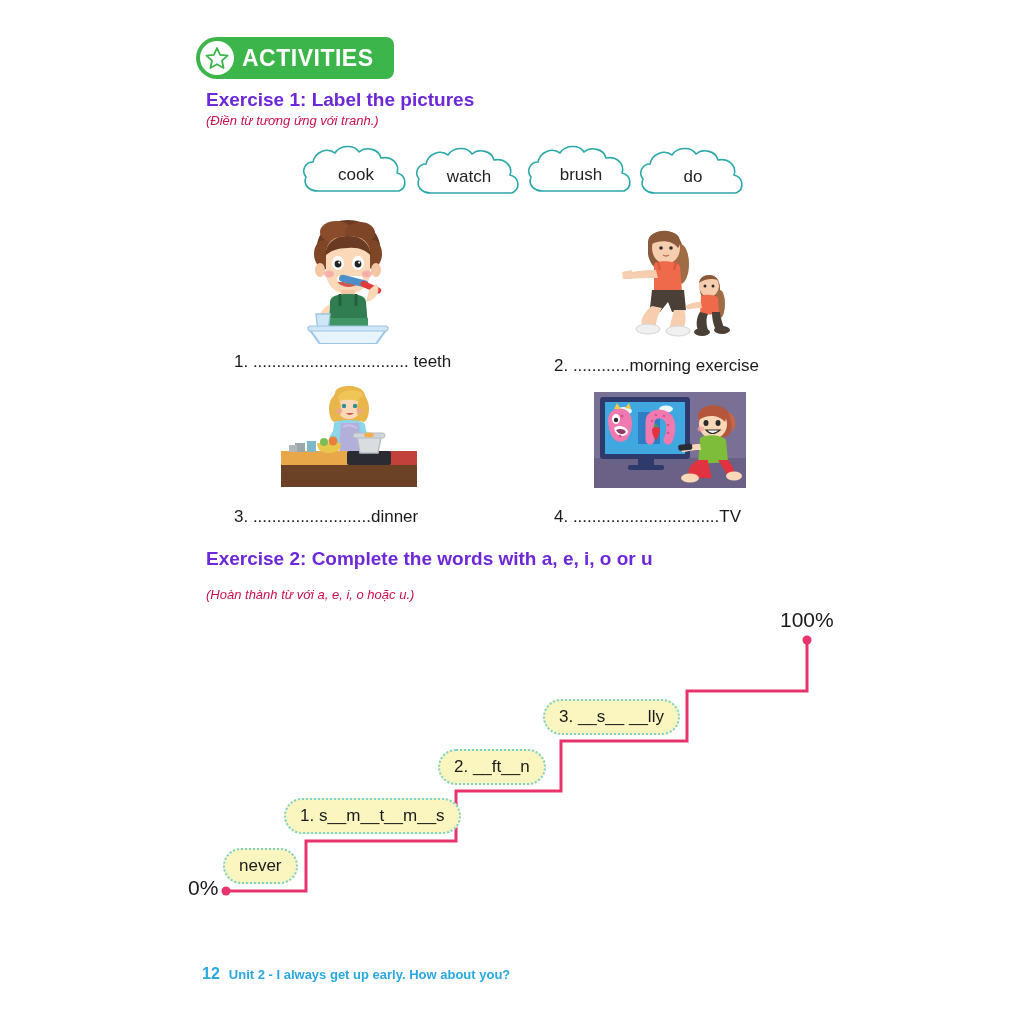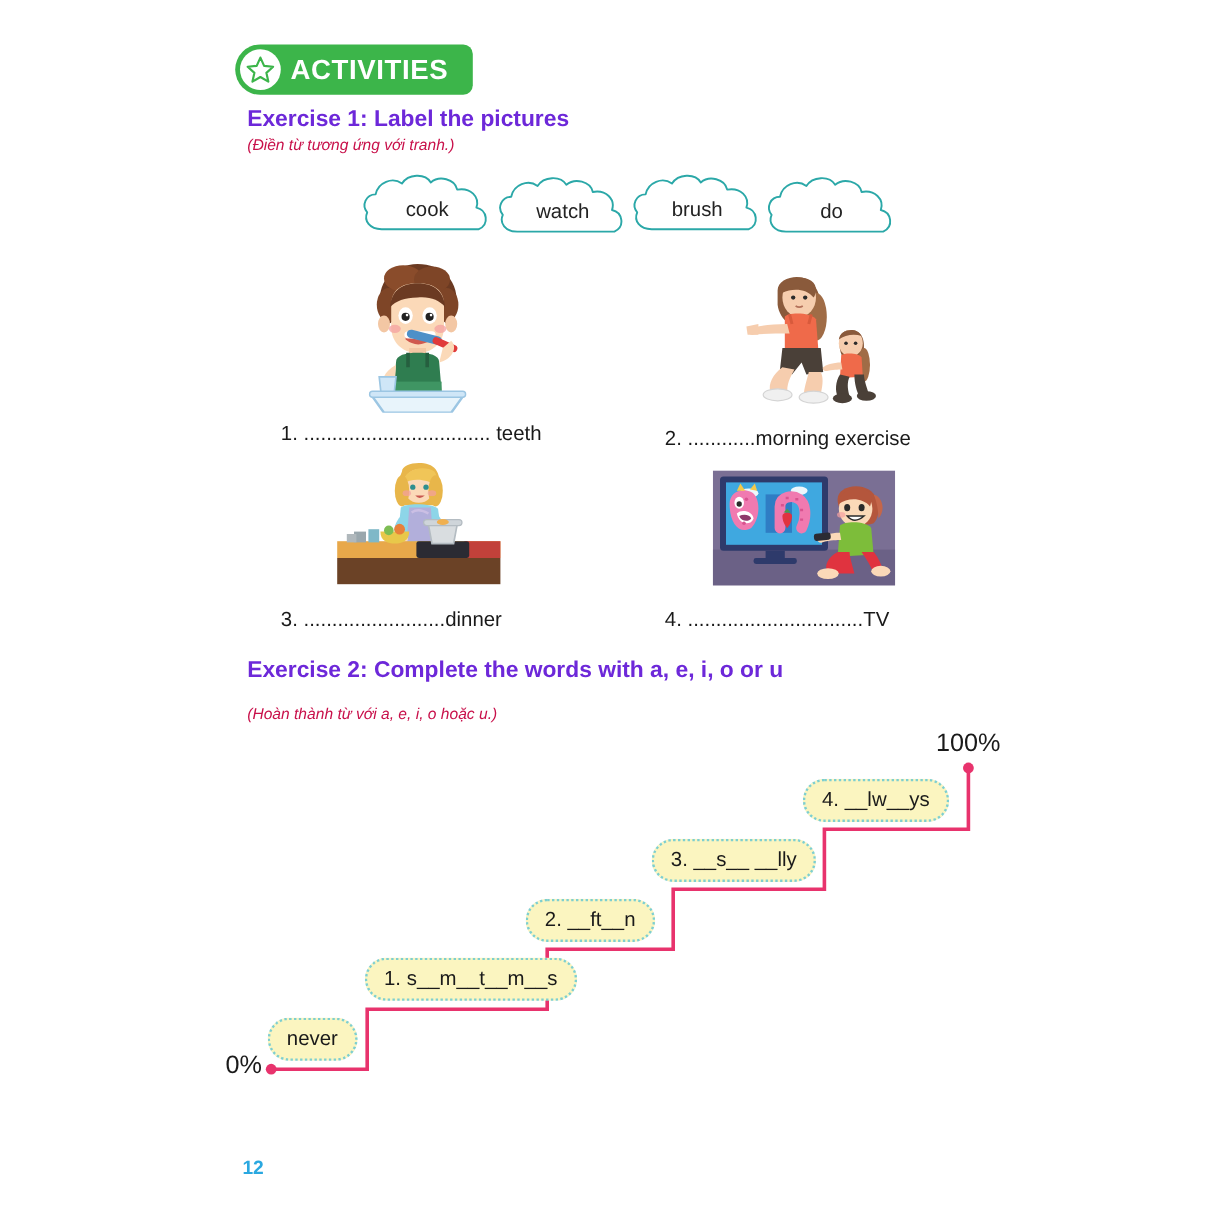--- a/index.html
+++ b/index.html
@@ -147,21 +147,21 @@
     display: flex;
     align-items: center;
     justify-content: center;
     font-size: 17px;
     color: #1a1a1a;
     white-space: nowrap;
     padding: 0 14px;
     height: 36px;
   }
   #pill-never { left: 43px;  top: 248px; }
-  #pill-1     { left: 124px; top: 198px; }
+  #pill-1     { left: 104px; top: 198px; }
   #pill-2     { left: 258px; top: 149px; }
   #pill-3     { left: 363px; top: 99px; }
   #pill-4     { left: 489px; top: 49px; }
 
   
   #footer {
     position: absolute;
     left: 202px;
     top: 965px;
     display: flex;
@@ -436,20 +436,20 @@
       <circle cx="627" cy="40" r="4.5" fill="#e8336d"></circle>
     </svg>
 
     <div class="pct-label" id="pct-0">0%</div>
     <div class="pct-label" id="pct-100">100%</div>
 
     <div class="step-pill" id="pill-never">never</div>
     <div class="step-pill" id="pill-1">1. s__m__t__m__s</div>
     <div class="step-pill" id="pill-2">2. __ft__n</div>
     <div class="step-pill" id="pill-3">3. __s__ __lly</div>
-    <div class="step-pill" id="pill-4">4. __lw__ys</div>
   </div>
 
   <div id="footer">
     <span id="footer-page">12</span>
+    <span id="footer-text">Unit 2 - I always get up early. How about you?</span>
   </div>
 
 </div>
 
 </body></html>

